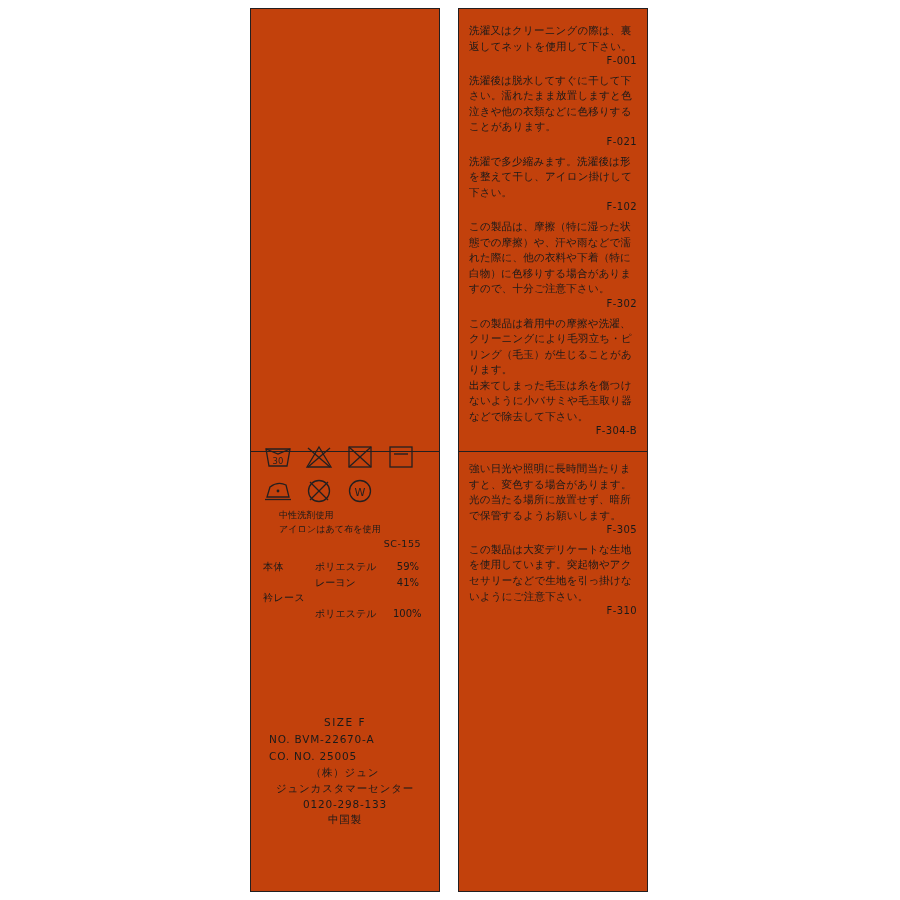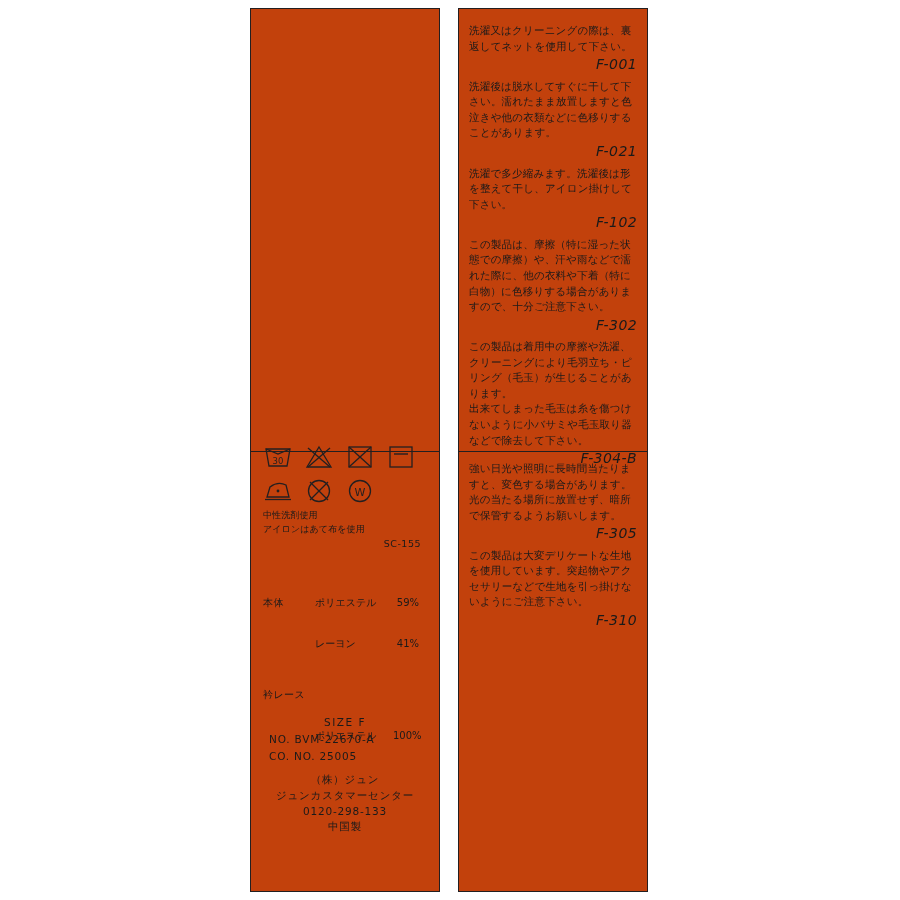--- a/index.html
+++ b/index.html
@@ -44,23 +44,22 @@
   .care-block {
     margin-bottom: 4px;
   }
   .care-block p {
     margin: 0;
     text-align: left;
   }
   .care-code {
     text-align: right;
     display: block;
-    font-size: 14px;
+    font-size: 10px;
     letter-spacing: 0.4px;
-    font-style: italic;
   }
   #right-top {
     padding-top: 14px;
   }
   .divider {
     border-top: 1px solid #231f20;
     margin: 0;
   }
   #right-divider-wrap {
     position: absolute;
@@ -101,20 +100,21 @@
     height: 28px;
     position: relative;
   }
   .sym svg { display: block; }
 
   .notes {
     font-size: 9px;
     line-height: 1.5;
     margin-top: 6px;
     letter-spacing: 0.1px;
+    margin-left: 16px;
   }
   .sc-code {
     text-align: right;
     font-size: 9.5px;
     letter-spacing: 0.5px;
     margin-top: 2px;
     padding-right: 6px;
   }
 
   #composition {
@@ -123,21 +123,20 @@
     line-height: 1.55;
   }
   .comp-row {
     display: flex;
     align-items: baseline;
   }
   .comp-part {
     width: 52px;
     flex: 0 0 52px;
     letter-spacing: 0.4px;
-    margin-top: 36px;
   }
   .comp-mat {
     width: 78px;
     flex: 0 0 78px;
   }
   .comp-pct {
     flex: 1;
     text-align: right;
     padding-right: 8px;
   }
@@ -151,21 +150,20 @@
     font-size: 10.5px;
     line-height: 1.62;
     letter-spacing: 0.8px;
   }
   #footer-area .f-size { letter-spacing: 1.5px; }
   #footer-area .f-indent {
     text-align: left;
     padding-left: 18px;
   }
   .company-block {
-    margin-top: 7px;
     line-height: 1.5;
   }
 </style>
 </head>
 <body>
 
 <div class="label-page" id="left-label">
 
   <div id="left-divider-wrap">
     <div class="divider"></div>

